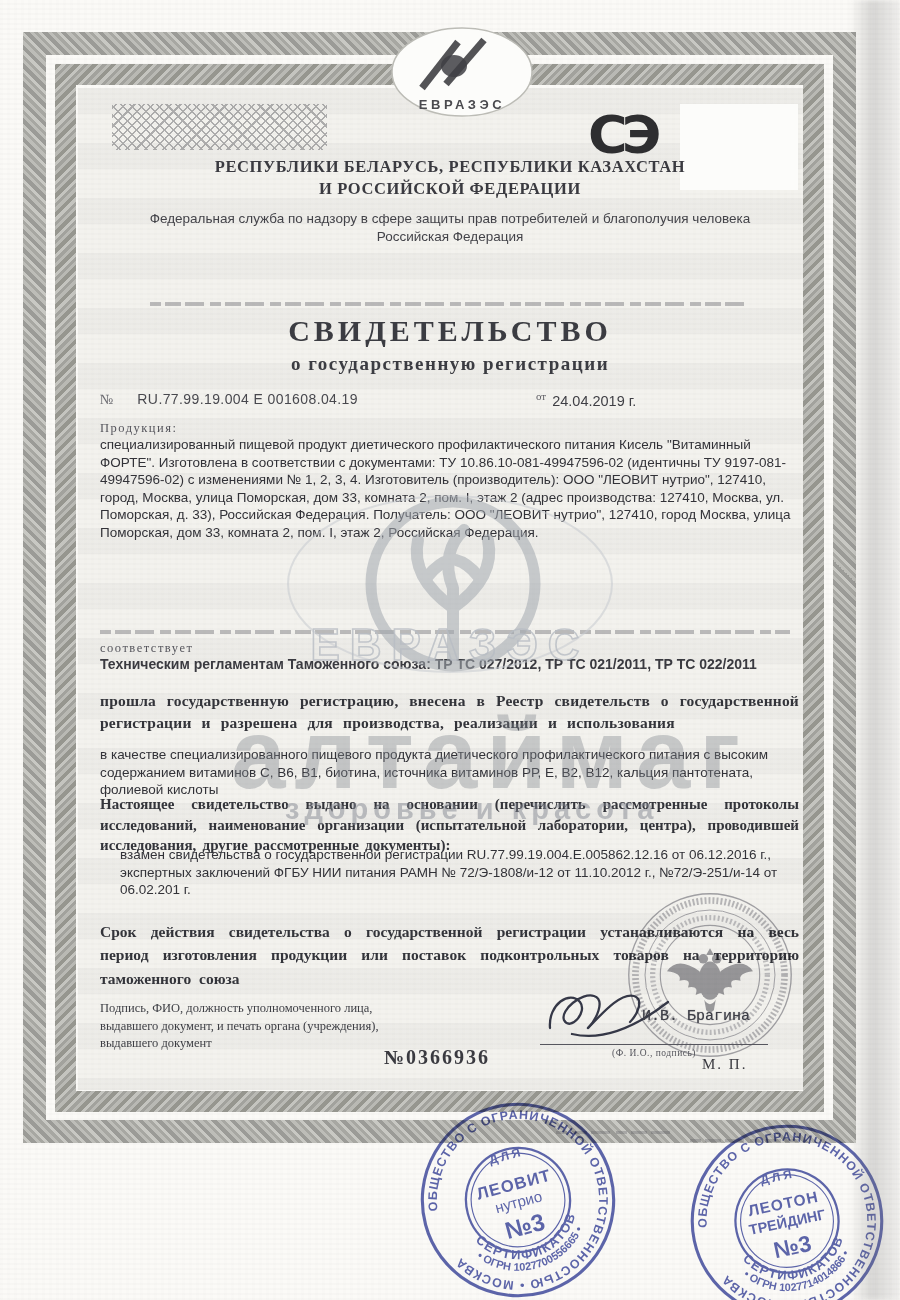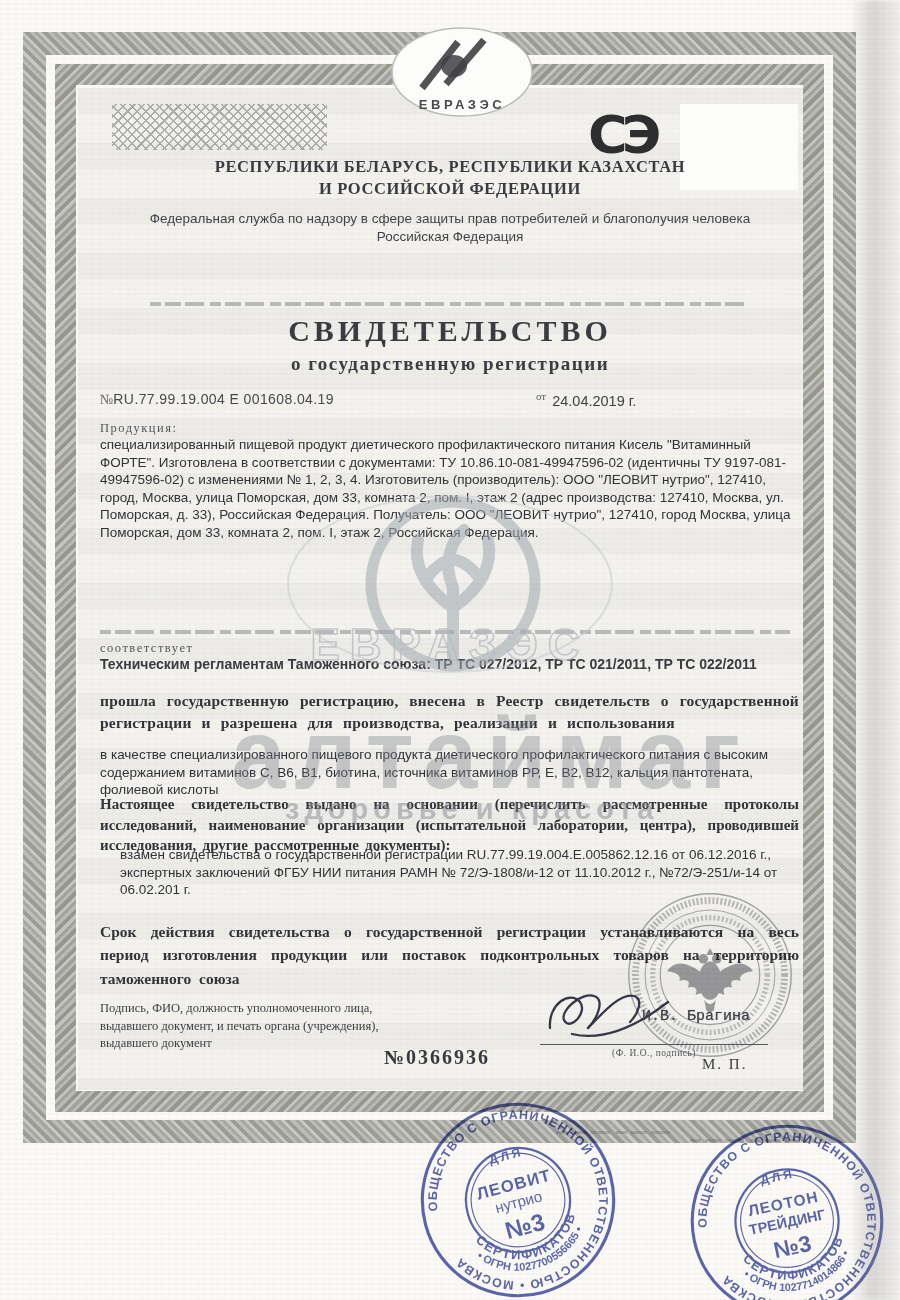--- a/index.html
+++ b/index.html
@@ -51,21 +51,21 @@
   .ml-3{left:556px;top:1131px;width:118px;height:3px;opacity:.35;}
   .ml-4{left:690px;top:1139px;width:108px;height:3px;opacity:.35;}
 
   .title-main{position:absolute;left:100px;top:314px;width:700px;text-align:center;z-index:6;
     font-weight:700;font-size:30px;letter-spacing:4px;color:#3b3c42;}
   .title-sub{position:absolute;left:100px;top:353px;width:700px;text-align:center;z-index:6;
     font-weight:700;font-size:19px;letter-spacing:1.5px;color:#3b3c42;}
 
   .reg-row{position:absolute;left:100px;top:390px;width:700px;z-index:6;color:#47474d;}
   .reg-no-label{font-size:14px;color:#6a6a70;}
-  .reg-number{font-family:"Liberation Sans",sans-serif;font-size:14px;margin-left:0;color:#48484e;letter-spacing:.4px;}
+  .reg-number{font-family:"Liberation Sans",sans-serif;font-size:14px;margin-left:24px;color:#48484e;letter-spacing:.4px;}
   .reg-date-group{position:absolute;left:420px;top:0;margin-left:16px;}
   .reg-date-label{font-size:11px;vertical-align:6px;color:#5a5a60;}
   .reg-date{font-family:"Liberation Sans",sans-serif;font-size:14.5px;margin-left:6px;color:#3f3f45;}
 
   .sec-label{position:absolute;z-index:6;font-size:12.5px;letter-spacing:1.5px;color:#55555c;}
   .product-label{left:100px;top:421px;}
   .conforms-label{left:100px;top:641px;}
 
   .p-sans{position:absolute;z-index:6;font-family:"Liberation Sans",sans-serif;font-size:13.5px;line-height:1.3;color:#323238;}
   .product-text{left:100px;top:436px;width:699px;}

